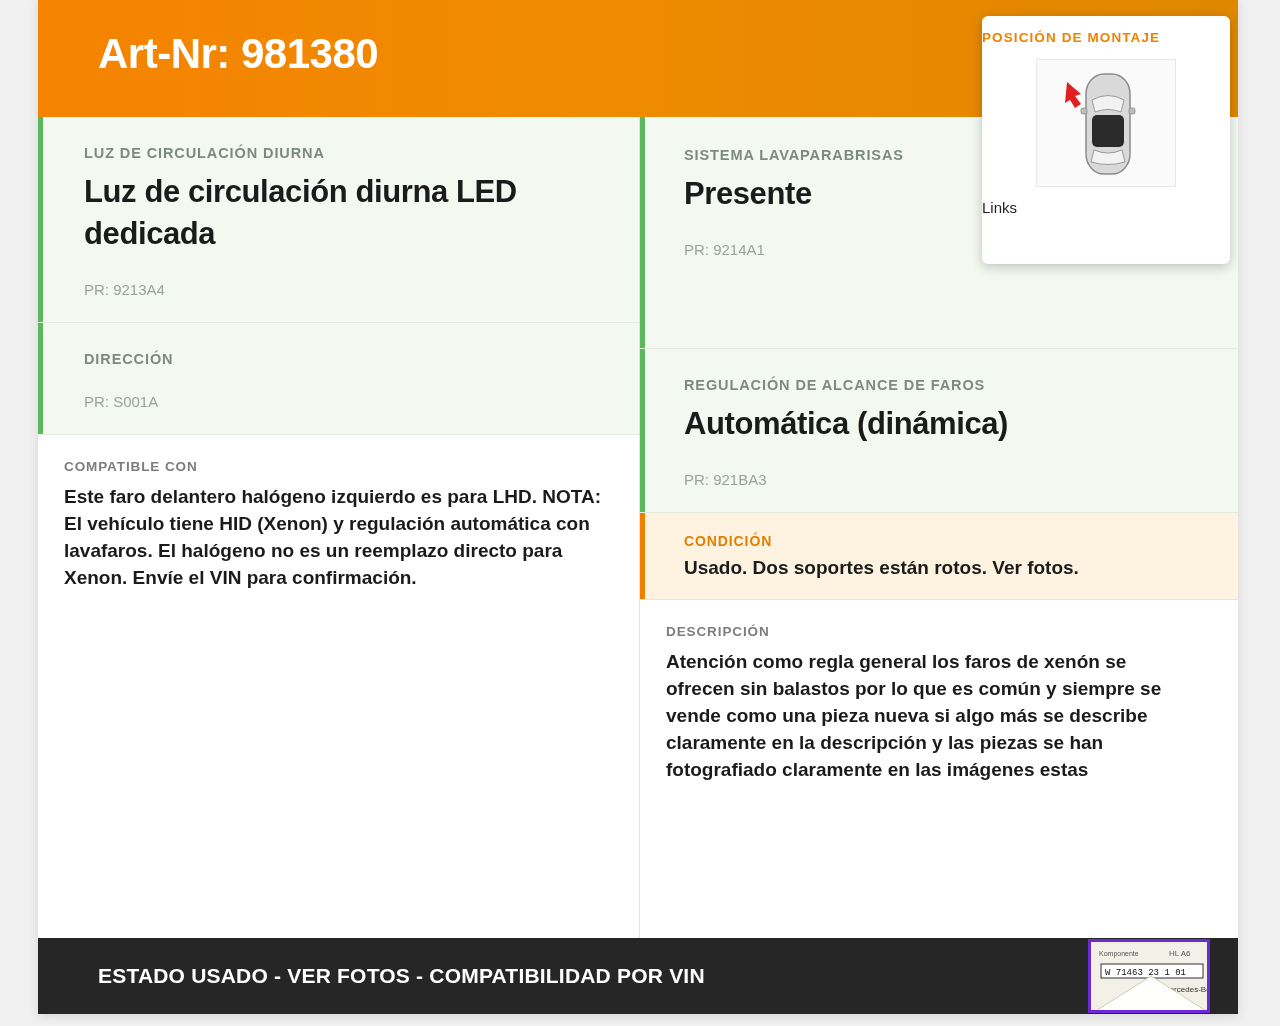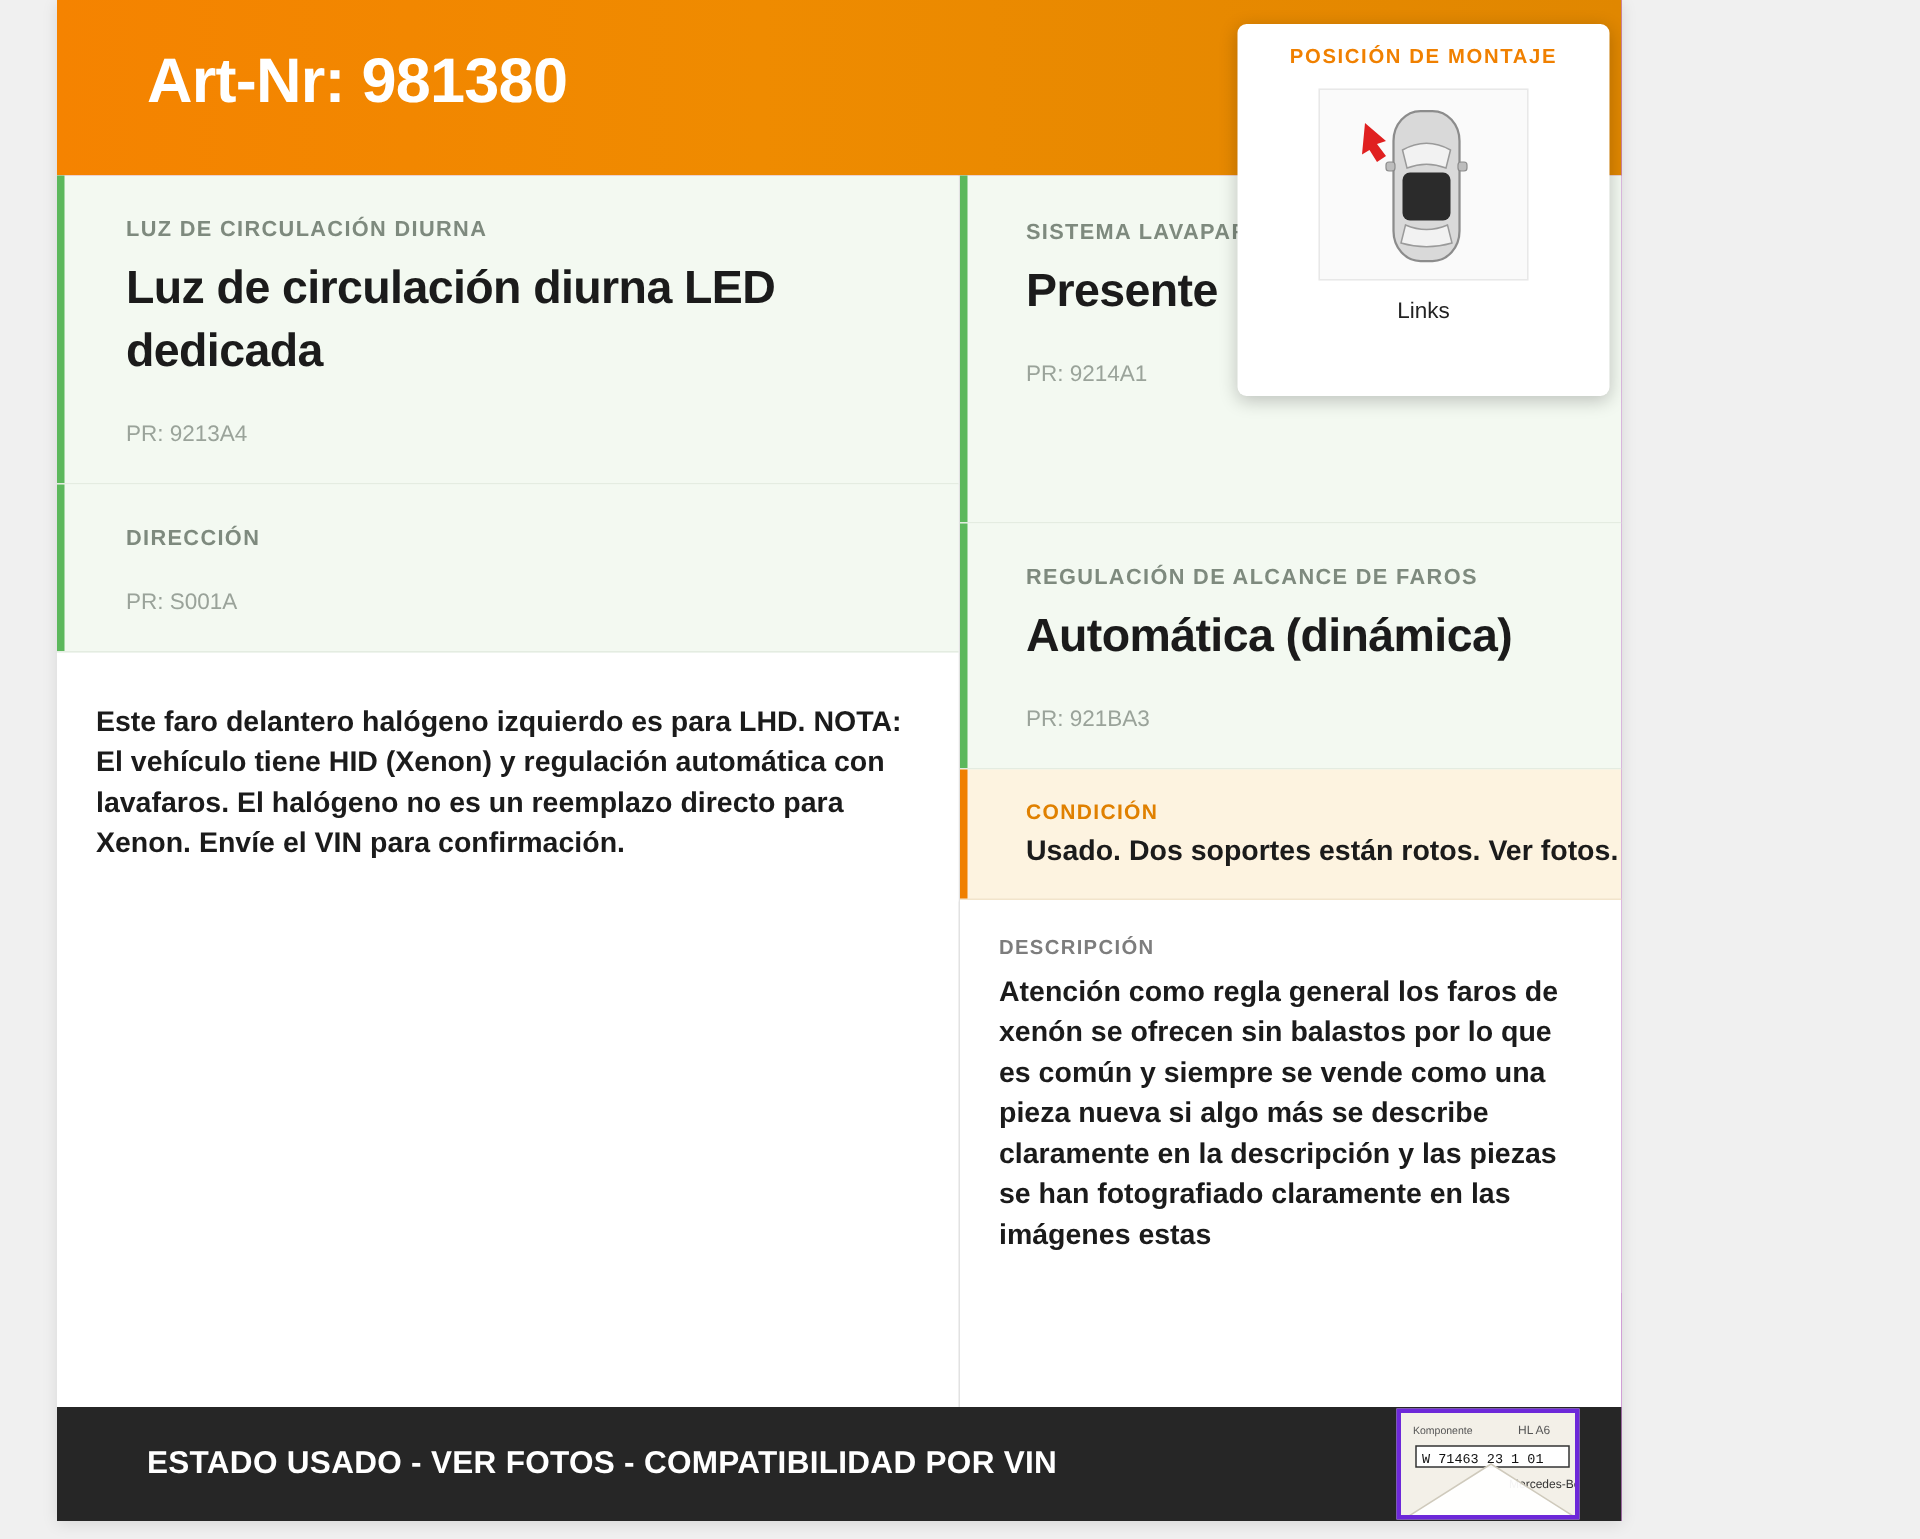--- a/index.html
+++ b/index.html
@@ -12,23 +12,23 @@
     position: relative;
     width: 1280px;
     height: 1026px;
     background: #f0f0f0;
     overflow: hidden;
   }
   .card {
     position: absolute;
     left: 38px;
     top: 0;
-    width: 1043px;
+    width: 1200px;
     height: 1014px;
-    background: #a21caf;
+    background: #0ea5e9;
     box-shadow: 0 2px 10px rgba(0,0,0,0.10);
     overflow: hidden;
   }
   
   .header {
     position: relative;
     height: 117px;
     background: linear-gradient(90deg, #f58300 0%, #ef8b00 45%, #e08700 100%);
   }
   .header-title {
@@ -44,21 +44,20 @@
   .mount-box {
     position: absolute;
     right: 8px;
     top: 16px;
     width: 248px;
     height: 248px;
     background: #ffffff;
     border-radius: 6px;
     box-shadow: 0 3px 12px rgba(0,0,0,0.22);
     z-index: 20;
-    text-align: center;
     padding-top: 14px;
   }
   .mount-title {
     color: #f08000;
     font-size: 13.5px;
     font-weight: bold;
     letter-spacing: 1.1px;
   }
   .mount-img {
     width: 140px;
@@ -245,20 +244,21 @@
           <div class="pr">PR: 9213A4</div>
         </div>
 
 
         <div class="spec">
           <div class="label">DIRECCIÓN</div>
           <div class="pr">PR: S001A</div>
         </div>
 
         <div class="block left-bottom">
+          <div class="label">COMPATIBLE CON</div>
           <div class="text">Este faro delantero halógeno izquierdo es para LHD. NOTA: El vehículo tiene HID (Xenon) y regulación automática con lavafaros. El halógeno no es un reemplazo directo para Xenon. Envíe el VIN para confirmación.</div>
         </div>
 
       </div>
 
       <div class="col col-right">
 
         <div class="spec right" style="padding-top:30px;padding-bottom:30px;min-height:232px;">
           <div class="label">SISTEMA LAVAPARABRISAS</div>
           <div class="value">Presente</div>

